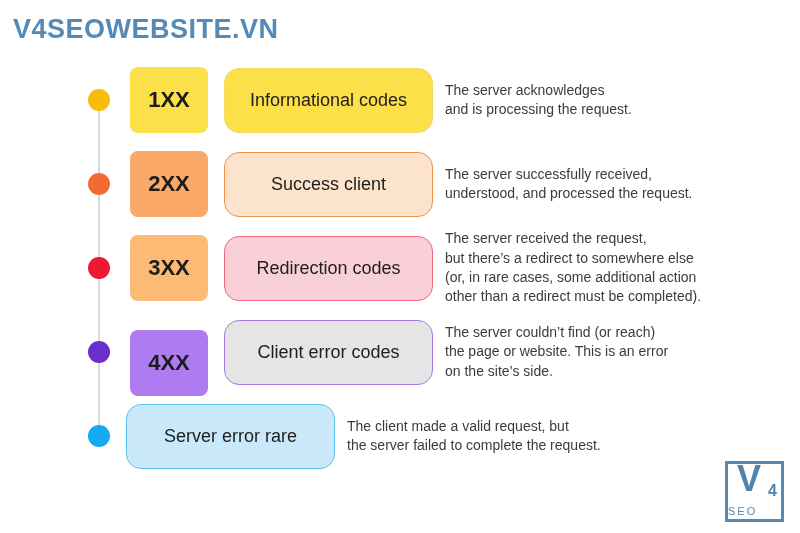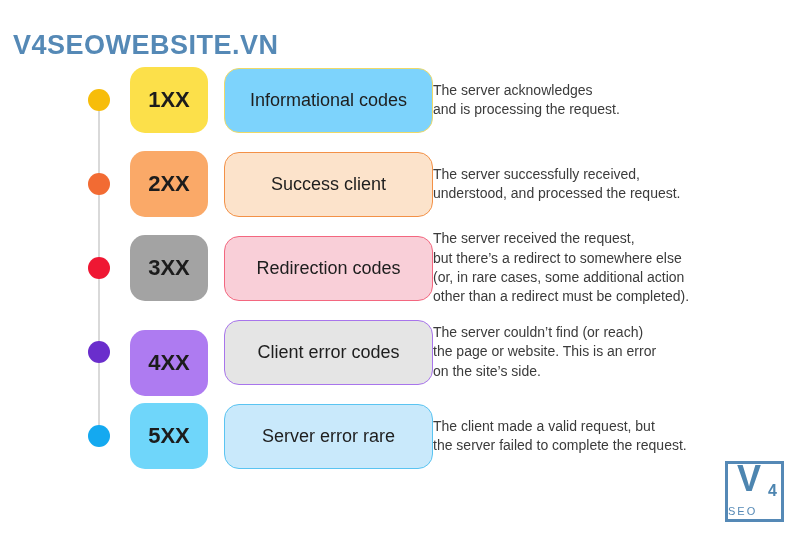--- a/index.html
+++ b/index.html
@@ -7,21 +7,21 @@
     position: relative;
     width: 800px;
     height: 533px;
     background: #ffffff;
     overflow: hidden;
     font-family: "Liberation Sans", sans-serif;
   }
   .page-title {
     position: absolute;
     left: 13px;
-    top: 30px;
+    top: 14px;
     font-size: 27px;
     font-weight: 800;
     letter-spacing: 0.5px;
   }
   .timeline-line {
     position: absolute;
     left: 98px;
     top: 100px;
     width: 2px;
     height: 336px;
@@ -43,21 +43,21 @@
     width: 22px;
     height: 22px;
     border-radius: 50%;
     margin-left: 88px;
     flex: 0 0 auto;
   }
   .badge {
     margin-left: 20px;
     width: 78px;
     height: 66px;
-    border-radius: 15px;
+    border-radius: 8px;
     display: flex;
     align-items: center;
     justify-content: center;
     font-size: 22px;
     font-weight: 700;
     color: #1c1c1c;
     flex: 0 0 auto;
   }
   .category-box {
     margin-left: 16px;
@@ -66,20 +66,21 @@
     border-radius: 15px;
     border: 1.5px solid transparent;
     display: flex;
     align-items: center;
     justify-content: center;
     font-size: 18px;
     color: #1e1e1e;
     flex: 0 0 auto;
   }
   .description {
+    margin-left: 12px;
     width: 352px;
     font-size: 14px;
     line-height: 1.38;
     color: #3b3b3b;
     white-space: pre-line;
   }
   .logo {
     position: absolute;
     right: 16px;
     bottom: 11px;
@@ -123,55 +124,54 @@
 
   <div class="page-title" style="color: rgb(85, 137, 182);">V4SEOWEBSITE.VN</div>
 
   <div class="timeline-line" style="background: rgb(217, 217, 217);"></div>
 
   <div class="rows">
 
     <div class="row">
       <div class="dot" style="background: rgb(247, 189, 10);"></div>
       <div class="badge" style="background: rgb(252, 224, 74);">1XX</div>
-      <div class="category-box" style="background: #7dd3fc; border-color: rgb(239, 217, 104);">Informational codes</div>
+      <div class="category-box" style="background: #fde047; border-color: rgb(239, 217, 104);">Informational codes</div>
       <div class="description">The server acknowledges
 and is processing the request.</div>
     </div>
 
     <div class="row">
       <div class="dot" style="background: rgb(242, 107, 51);"></div>
       <div class="badge" style="background: rgb(250, 169, 104);">2XX</div>
       <div class="category-box" style="background: rgb(252, 227, 203); border-color: rgb(243, 145, 71);">Success client</div>
       <div class="description">The server successfully received,
 understood, and processed the request.</div>
     </div>
 
     <div class="row">
       <div class="dot" style="background: rgb(239, 23, 51);"></div>
-      <div class="badge" style="background: #a3a3a3;">3XX</div>
+      <div class="badge" style="background: #fdba74;">3XX</div>
       <div class="category-box" style="background: rgb(249, 207, 216); border-color: rgb(243, 103, 127);">Redirection codes</div>
       <div class="description">The server received the request,
 but there’s a redirect to somewhere else
 (or, in rare cases, some additional action
 other than a redirect must be completed).</div>
     </div>
 
     <div class="row">
       <div class="dot" style="background: rgb(106, 46, 204);"></div>
       <div class="badge" style="background: rgb(174, 123, 241); margin-top: 22px;">4XX</div>
       <div class="category-box" style="background: #e5e5e5; border-color: rgb(168, 117, 236);">Client error codes</div>
       <div class="description">The server couldn’t find (or reach)
 the page or website. This is an error
 on the site’s side.</div>
     </div>
 
     <div class="row">
       <div class="dot" style="background: rgb(20, 169, 240);"></div>
-      <div class="badge" style="background: rgb(111, 214, 250);">5XX</div>
       <div class="category-box" style="background: rgb(201, 233, 251); border-color: rgb(90, 196, 241);">Server error rare</div>
       <div class="description">The client made a valid request, but
 the server failed to complete the request.</div>
     </div>
 
   </div>
 
   <div class="logo">
     <span class="logo-v">V</span>
     <span class="logo-4">4</span>

